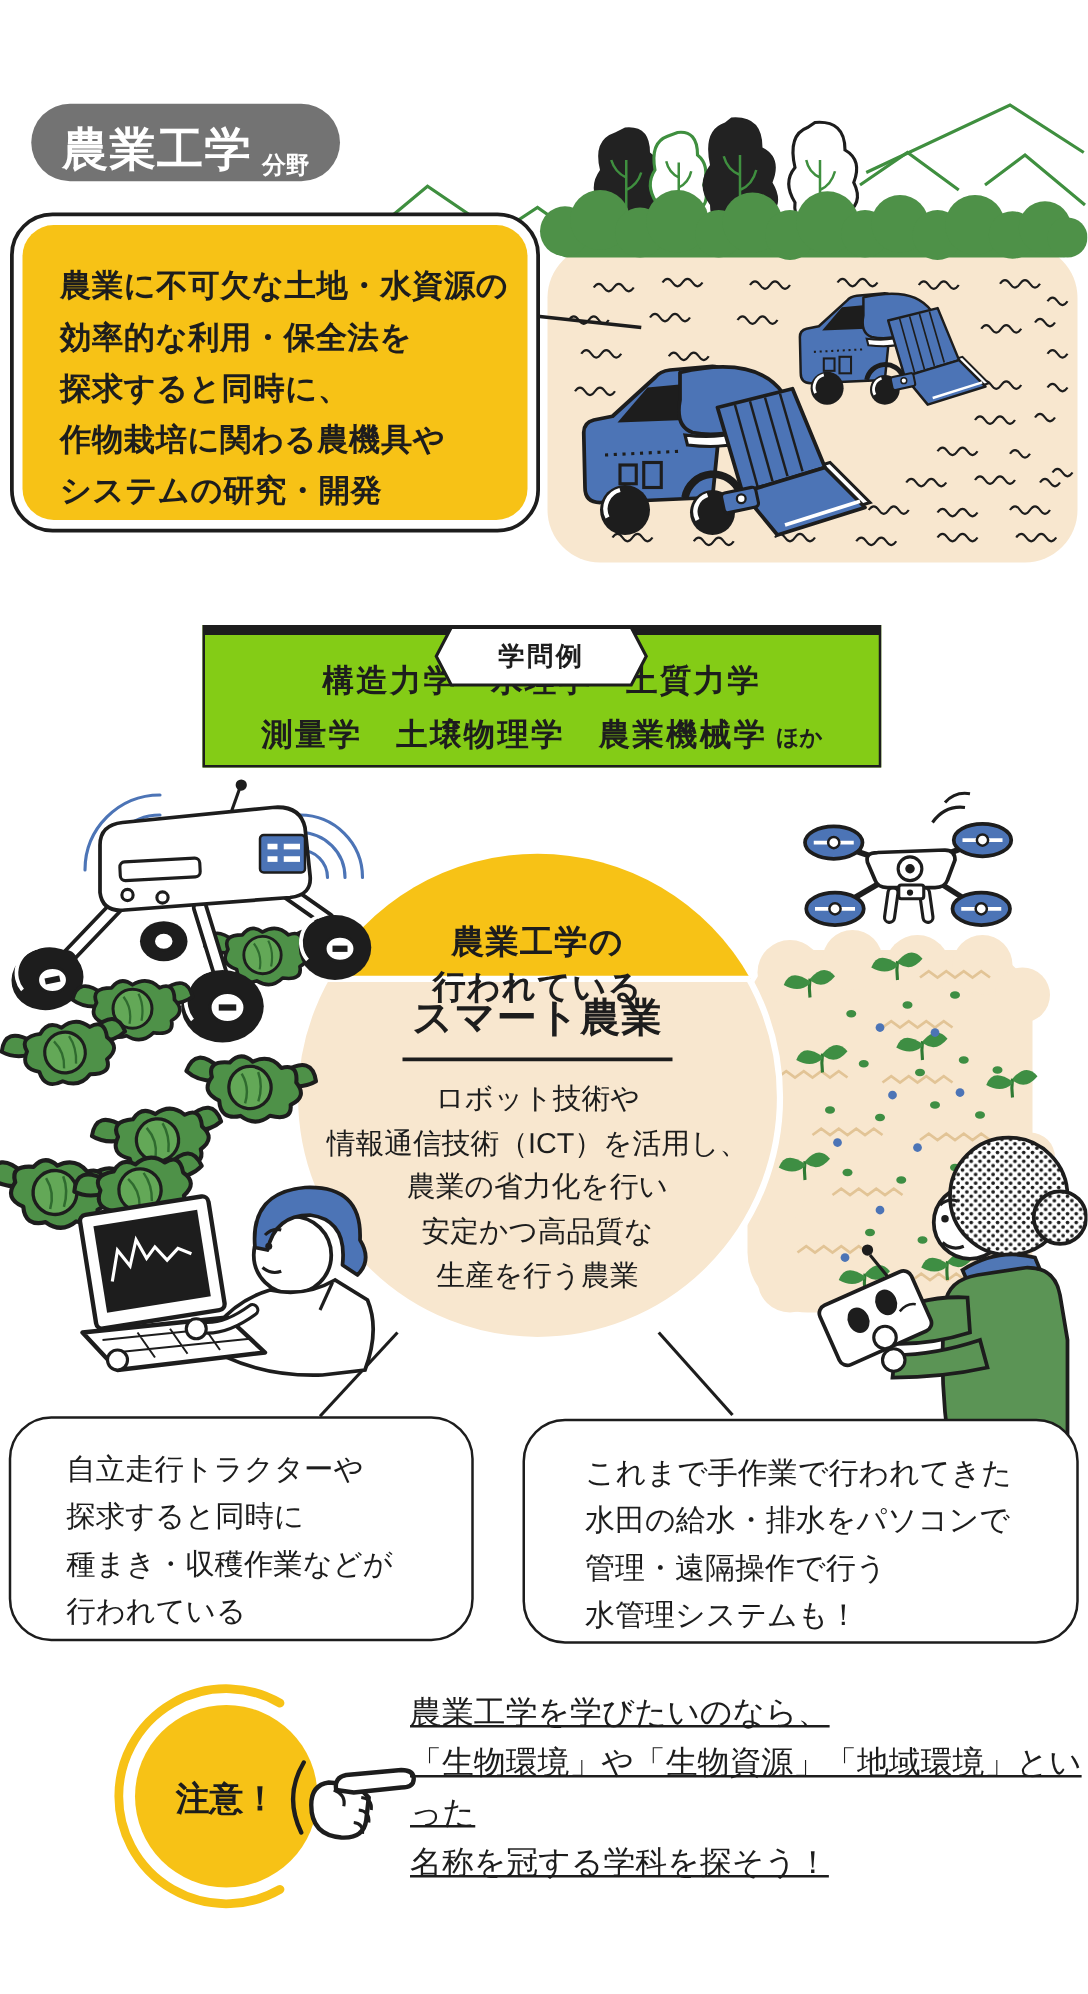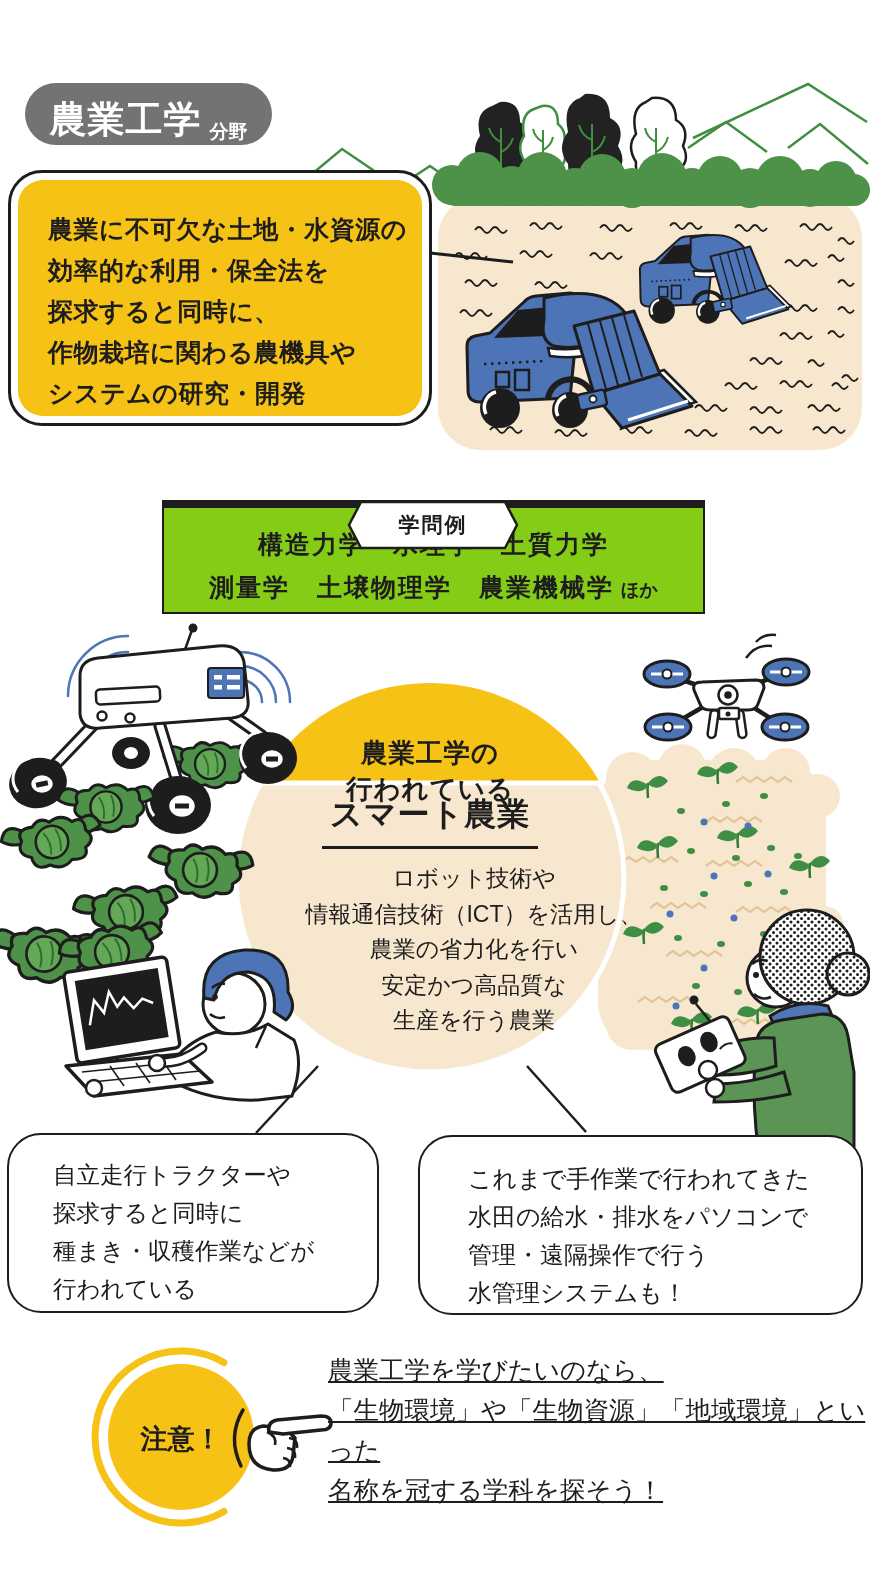--- a/index.html
+++ b/index.html
@@ -26,21 +26,21 @@
   .acad .r2 .note{font-size:18px;font-weight:600;letter-spacing:0;text-align:right;}
   .acad-label{left:347px;top:468px;width:172px;height:50px;z-index:7;margin-top:32px;}
   .acad-label .txt{position:absolute;left:0;top:0;width:100%;height:100%;display:flex;align-items:center;
                    justify-content:center;font-size:21px;font-weight:600;letter-spacing:2px;}
   
   .kw-head{left:330px;top:697px;width:200px;text-align:center;z-index:8;margin-top:38px;}
   .kw-head .ln{font-size:26.5px;font-weight:700;line-height:36px;letter-spacing:1px;}
   .kw-term{left:280px;top:793px;width:300px;text-align:center;z-index:8;}
   .kw-term span{display:inline-block;font-size:32px;font-weight:700;letter-spacing:1px;
                 border-bottom:3.5px solid #1d1d1d;padding:0 8px 9px;}
-  .kw-desc{left:255px;top:861px;width:350px;text-align:center;z-index:8;margin-left:44px;}
+  .kw-desc{left:255px;top:861px;width:350px;text-align:center;z-index:8;}
   .kw-desc .ln{font-size:23px;font-weight:500;line-height:35.5px;}
   
   .note-bubble{background:#fff;border:2.5px solid #1d1d1d;border-radius:34px;box-sizing:border-box;z-index:6;}
   .nb-left{left:7px;top:1133px;width:372px;height:180px;padding:21px 0 0 44px;}
   .nb-left .ln{font-size:23.5px;font-weight:500;line-height:38px;}
   .nb-right{left:418px;top:1135px;width:445px;height:180px;padding:23px 0 0 48px;}
   .nb-right .ln{font-size:24px;font-weight:500;line-height:38px;}
   
   .caution-label{left:108px;top:1421px;width:146px;text-align:center;font-size:27px;font-weight:600;z-index:8;}
   .caution-text{left:328px;top:1350px;width:540px;z-index:6;}

